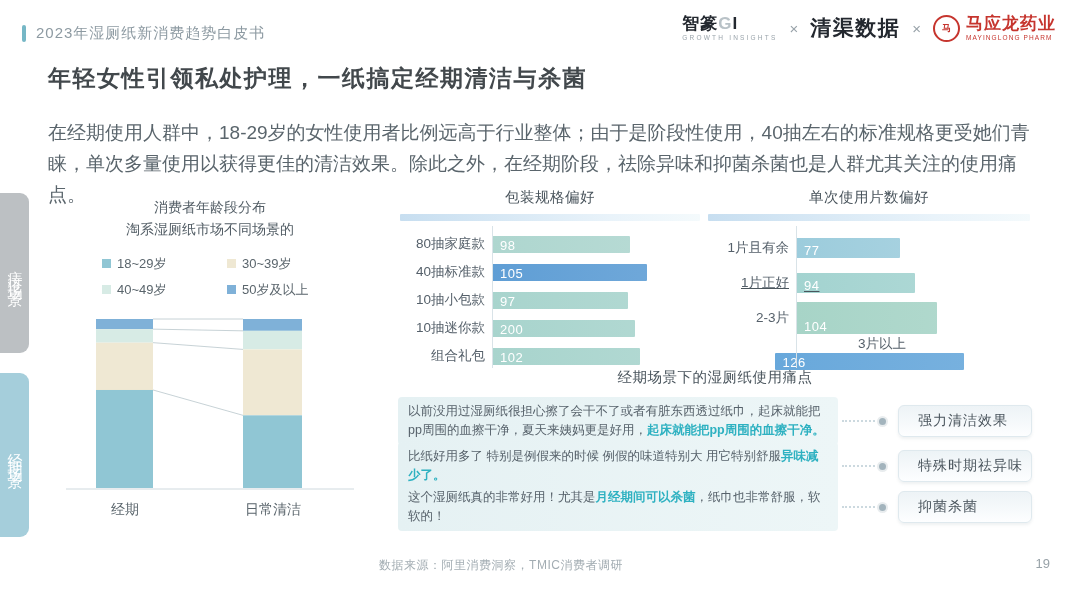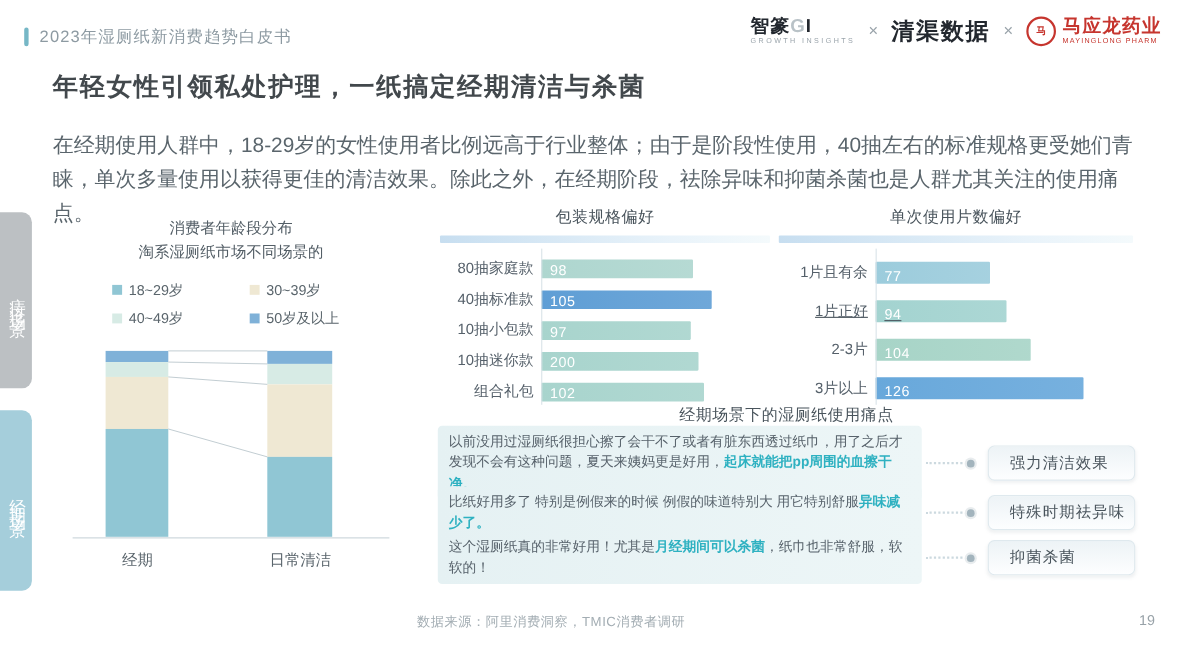--- a/index.html
+++ b/index.html
@@ -208,38 +208,38 @@
         </div>
       </div>
       <div class="h-row" style="height: 35px; text-decoration: underline;">
         <div class="h-label" style="width: 88px;">1片正好</div>
         <div class="h-bar" style="height: 20px; width: 119px; background: linear-gradient(90deg, rgb(163, 211, 208), rgba(163, 211, 208, 0.9));">
           <span class="h-val">94</span>
         </div>
       </div>
       <div class="h-row" style="height: 35px;">
         <div class="h-label" style="width: 88px;">2-3片</div>
-        <div class="h-bar" style="height: 20px; width: 141px; background: linear-gradient(90deg, rgb(167, 212, 199), rgba(167, 212, 199, 0.9));">
+        <div class="h-bar" style="height: 32px; width: 141px; background: linear-gradient(90deg, rgb(167, 212, 199), rgba(167, 212, 199, 0.9));">
           <span class="h-val">104</span>
         </div>
       </div>
-      <div class="h-row" style="height: 35px;">
+      <div class="h-row" style="height: 35px; flex-direction: column;">
         <div class="h-label" style="width: 88px;">3片以上</div>
         <div class="h-bar" style="height: 20px; width: 189px; background: linear-gradient(90deg, rgb(104, 168, 219), rgba(104, 168, 219, 0.9));">
           <span class="h-val">126</span>
         </div>
       </div>
     </div>
 </div>
 
 <div class="abs pain">
   <div class="pain-title">经期场景下的湿厕纸使用痛点</div>
   <div id="pain-rows">
       <div class="pain-row" style="top: 26px; height: 54px;">
-        <div class="quote-box"><span>以前没用过湿厕纸很担心擦了会干不了或者有脏东西透过纸巾，用了之后才发现不会有这种问题，夏天来姨妈更是好用，</span><span class="quote-hl" style="color: rgb(46, 177, 193);">起床就能把pp周围的血擦干净。</span><span></span></div>
+        <div class="quote-box"><span>以前没用过湿厕纸很担心擦了会干不了或者有脏东西透过纸巾，起床就能把pp周围的血擦干净，夏天来姨妈更是好用，</span><span class="quote-hl" style="color: rgb(46, 177, 193);">起床就能把pp周围的血擦干净。</span><span></span></div>
         <div class="conn"></div>
         <div class="conn-dot"></div>
         <div class="label-box">强力清洁效果</div>
       </div>
       <div class="pain-row" style="top: 85px; height: 26px;">
         <div class="quote-box"><span>比纸好用多了 特别是例假来的时候 例假的味道特别大 用它特别舒服</span><span class="quote-hl" style="color: rgb(46, 177, 193);">异味减少了。</span><span></span></div>
         <div class="conn"></div>
         <div class="conn-dot"></div>
         <div class="label-box">特殊时期祛异味</div>
       </div>

